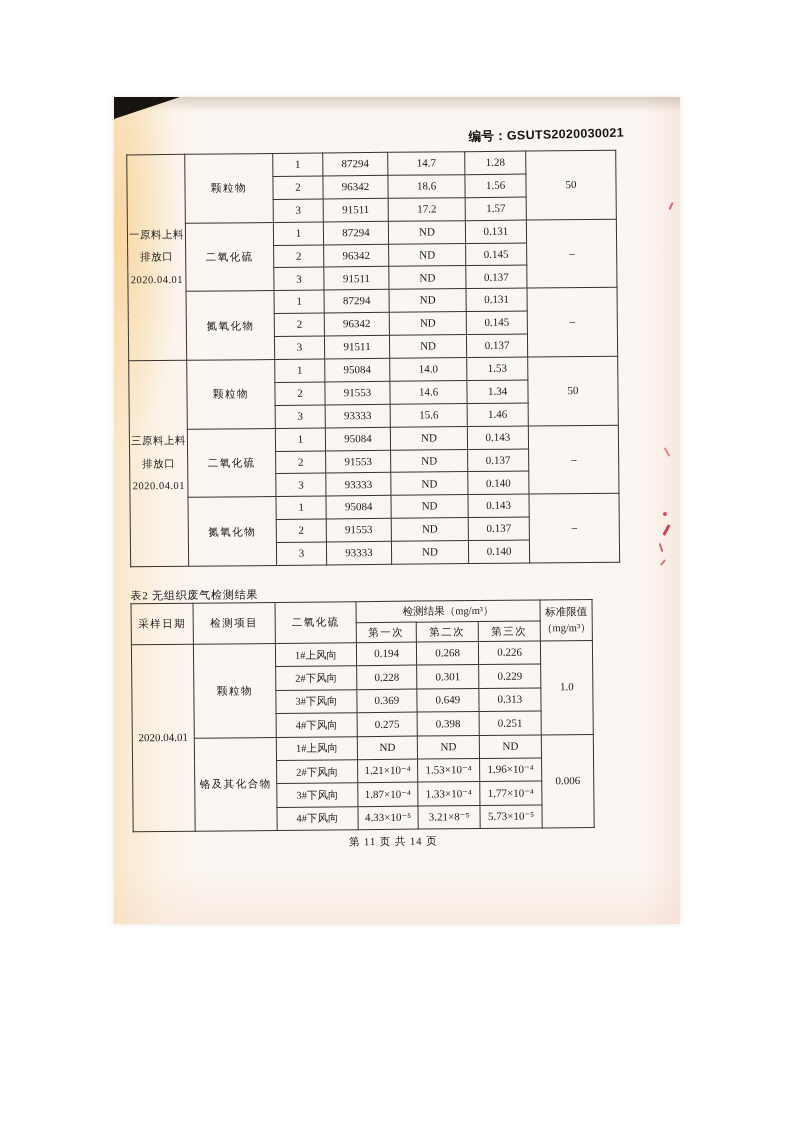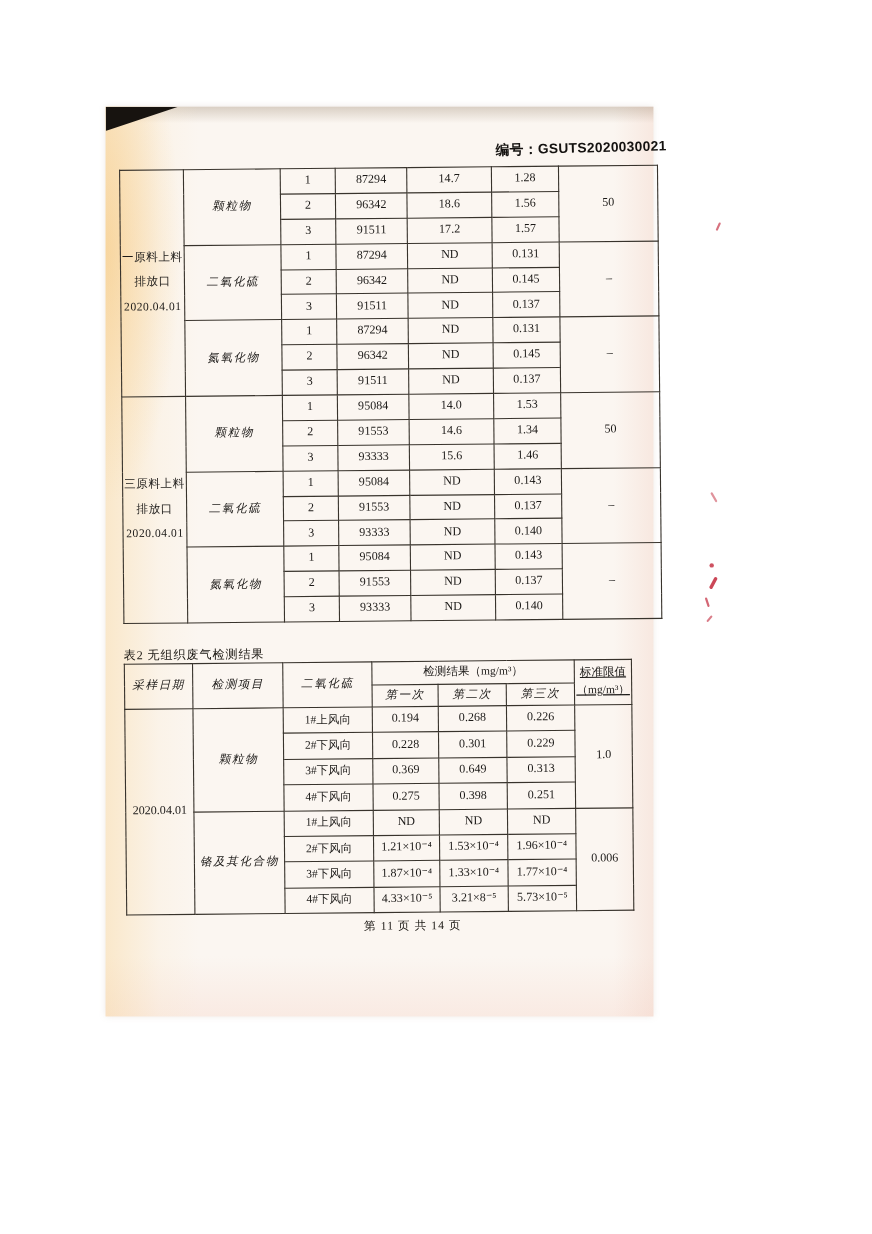--- a/index.html
+++ b/index.html
@@ -1,21 +1,21 @@
 <!DOCTYPE html>
 <html><head>
 <meta charset="utf-8">
 <style>
   html,body{margin:0;padding:0;}
   body{
     width:793px;height:1122px;background:#ffffff;position:relative;overflow:hidden;
     font-family:"Liberation Serif","DejaVu Serif",serif;color:#1c1a18;
   }
   .page{
-    position:absolute;left:96px;top:97px;width:498px;height:827px;
+    position:absolute;left:114px;top:97px;width:566px;height:827px;
     background:
       radial-gradient(ellipse 95px 320px at 0px 130px, rgba(246,196,116,0.50), transparent 72%),
       linear-gradient(90deg, rgba(248,214,155,0.45) 0px, rgba(250,232,200,0.22) 48px, rgba(250,240,225,0) 85px),
       linear-gradient(180deg, rgba(140,118,92,0.30) 0px, rgba(140,118,92,0) 15px),
       linear-gradient(270deg, rgba(240,200,185,0.30) 0px, rgba(240,200,185,0) 36px),
       linear-gradient(0deg, rgba(246,212,200,0.35) 0px, rgba(246,212,200,0) 55px),
       #fbf6f1;
     box-shadow:0 0 6px rgba(180,160,140,0.25);
   }
   .wedge{
@@ -30,28 +30,28 @@
   }
   table{border-collapse:collapse;table-layout:fixed;}
   .t1{width:489px;}
   .t2{width:461px;}
   td,th{
     border:1.5px solid #38332c;text-align:center;vertical-align:middle;
     font-size:10.5px;padding:0;line-height:1.25;font-weight:normal;
     overflow:hidden;
   }
   .t1 td{height:21.9px;}
-  .cn{letter-spacing:1.5px;font-style:italic;}
+  .cn{letter-spacing:1.5px;}
   .outlet{white-space:pre-line;line-height:2.1;font-size:10.5px;letter-spacing:0.5px;}
   .num{font-size:11px;}
   .t2-title{margin-top:21px;height:13px;font-size:11px;letter-spacing:0.8px;color:#17140f;}
   .t2{margin-top:2px;}
   .t2 .hrow th{height:19.5px;}
   .t2 td{height:22.4px;}
-  .limit-head{white-space:pre-line;line-height:1.5;text-decoration:underline;}
+  .limit-head{white-space:pre-line;line-height:1.5;}
   .footer{
     width:489px;margin-top:5px;text-align:center;padding-left:32px;box-sizing:border-box;
     font-size:10.5px;letter-spacing:1px;color:#15120e;
   }
   .red-mark{position:absolute;background:#c2273a;border-radius:2px;}
   .rm1{left:556px;top:105px;width:2px;height:8px;transform:rotate(24deg);opacity:.65;}
   .rm2{left:552px;top:350px;width:2px;height:10px;transform:rotate(-30deg);opacity:.5;}
   .rm3{left:549px;top:415px;width:4px;height:4px;border-radius:50%;opacity:.8;}
   .rm4{left:551px;top:427px;width:3px;height:12px;transform:rotate(28deg);opacity:.85;}
   .rm5{left:546px;top:446px;width:2px;height:9px;transform:rotate(-18deg);opacity:.7;}

